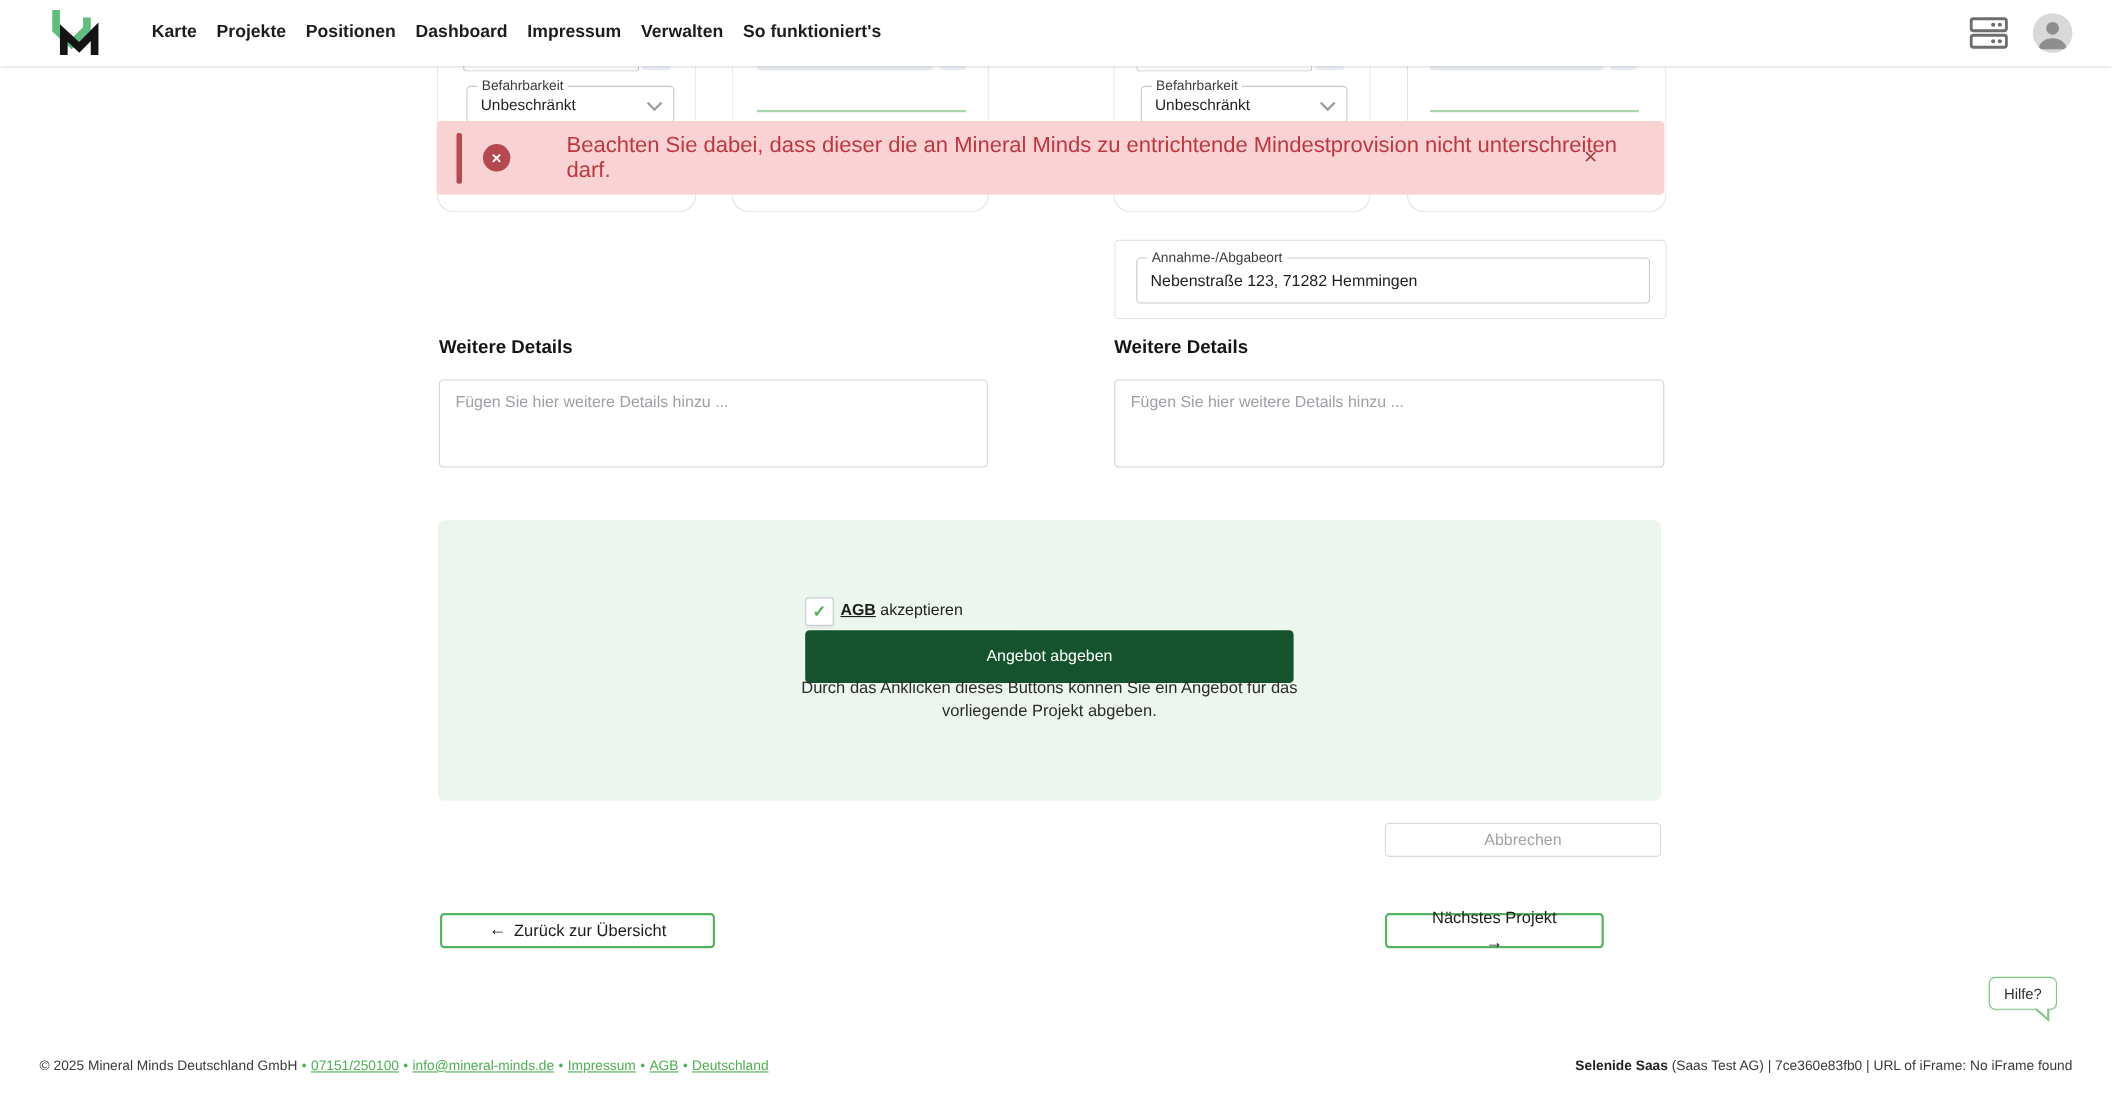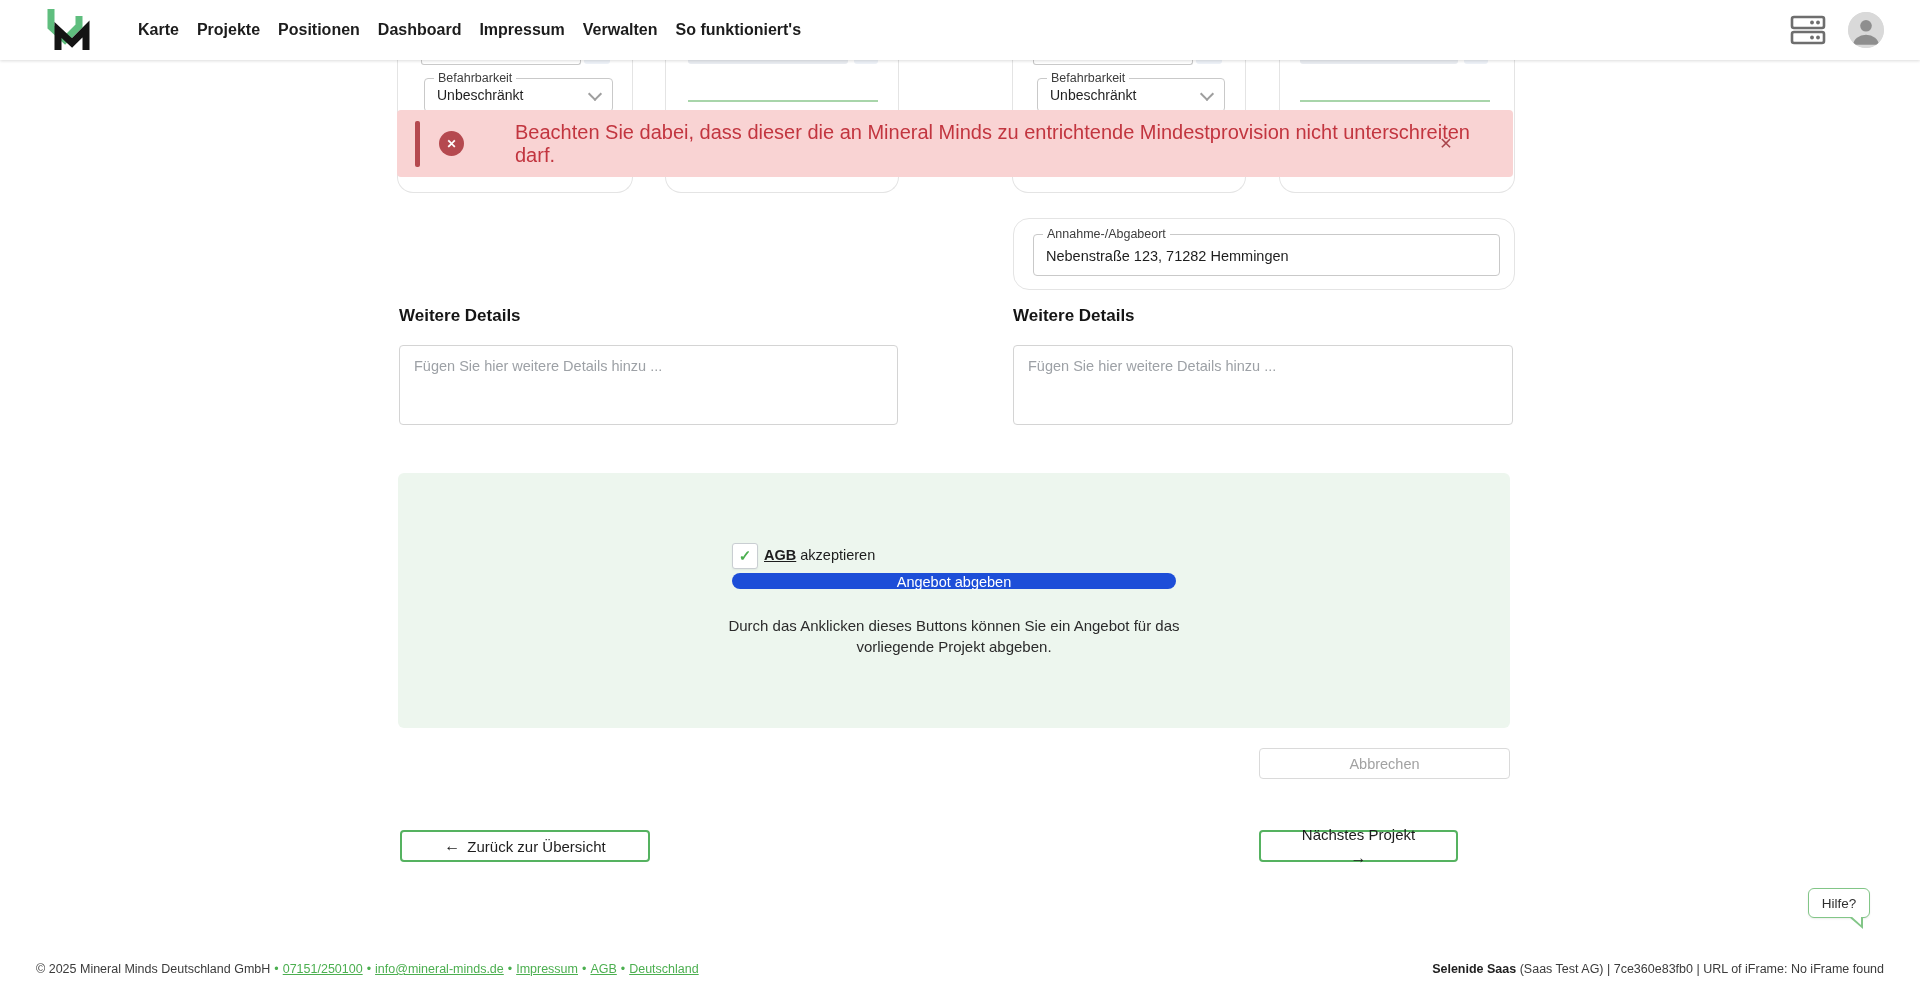--- a/index.html
+++ b/index.html
@@ -42,21 +42,21 @@
   .alert-bar{position:absolute;left:18px;top:11px;width:5px;height:46px;background:#b5494f;border-radius:2px;}
   .alert-badge{position:absolute;left:42px;top:21px;width:25px;height:25px;border-radius:50%;background:#b5494f;
                color:#fff;font-size:12px;font-weight:700;display:flex;align-items:center;justify-content:center;}
   .alert-msg{position:absolute;left:118px;top:0;height:67px;display:flex;align-items:center;
              font-size:20px;color:#c2353f;}
   .alert-close{position:absolute;left:1036px;top:21px;width:26px;height:26px;border:none;background:none;
                color:#a8444b;font-size:16px;cursor:pointer;padding:0;line-height:26px;}
 
   
   .addr-card{position:absolute;left:1013px;top:218px;width:500px;height:70px;border:1px solid #e4e4e4;
-             border-radius:16px;background:#fff;}
+             border-radius:4px;background:#fff;}
   .mui-input{position:absolute;left:19px;top:15px;width:465px;height:40px;border:1px solid #c9c9c9;
              border-radius:4px;background:#fff;cursor:text;}
   .mui-input .val{position:absolute;left:12px;top:13px;font-size:14.5px;color:#1e1e1e;white-space:nowrap;}
 
   
   .details-h{position:absolute;top:306px;font-size:17px;font-weight:700;color:#151515;}
   .details-h.left{left:399px;}
   .details-h.right{left:1013px;}
   .details-ta{position:absolute;top:345px;height:80px;border:1px solid #d4d4d4;border-radius:4px;
               resize:none;padding:12px 14px;font-family:"Liberation Sans",sans-serif;font-size:14.5px;
@@ -65,22 +65,22 @@
   .details-ta.right{left:1013px;width:500px;}
   .details-ta::placeholder{color:#9da1a6;opacity:1;}
 
   
   .offer-panel{position:absolute;left:398px;top:473px;width:1112px;height:255px;background:#edf6ee;border-radius:6px;}
   .cb{position:absolute;left:334px;top:70px;width:24px;height:24px;background:#fff;border:1px solid #c9ced2;
       border-radius:3px;cursor:pointer;display:flex;align-items:center;justify-content:center;
       color:#4caf50;font-size:15px;font-weight:700;box-shadow:0 1px 2px rgba(0,0,0,.06);}
   .cb-label{position:absolute;left:366px;top:74px;font-size:14.5px;color:#1d1d1d;}
   .cb-label .agb{font-weight:700;text-decoration:underline;color:#1d1d1d;cursor:pointer;}
-  .submit-btn{position:absolute;left:334px;top:100px;width:444px;height:16px;background:#1d4ed8;border:none;
-              border-radius:16px;color:#fff;font-size:14.5px;font-family:"Liberation Sans",sans-serif;cursor:pointer;}
+  .submit-btn{position:absolute;left:334px;top:100px;width:444px;height:48px;background:#14532d;border:none;
+              border-radius:4px;color:#fff;font-size:14.5px;font-family:"Liberation Sans",sans-serif;cursor:pointer;}
   .offer-note{position:absolute;left:316px;top:142px;width:480px;text-align:center;font-size:15px;
               line-height:21px;color:#2b2b2b;}
 
   
   .cancel-btn{position:absolute;left:1259px;top:748px;width:251px;height:31px;background:#fff;
               border:1px solid #dadada;border-radius:4px;color:#a2a2a2;font-size:14.5px;
               font-family:"Liberation Sans",sans-serif;cursor:pointer;}
   .nav-btn{position:absolute;top:830px;height:32px;background:#fff;border:2px solid #55b260;border-radius:4px;
            color:#1d1d1d;font-size:15px;font-family:"Liberation Sans",sans-serif;cursor:pointer;
            display:flex;align-items:center;justify-content:center;gap:7px;box-sizing:border-box;}

